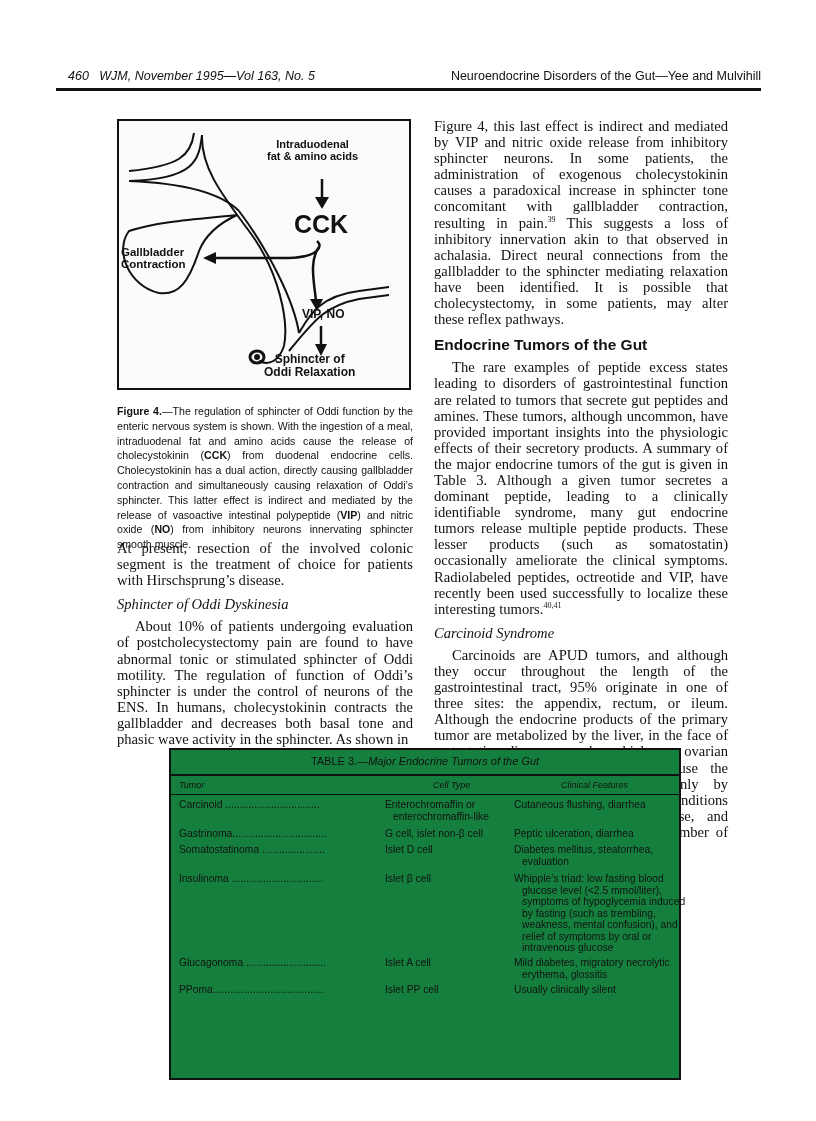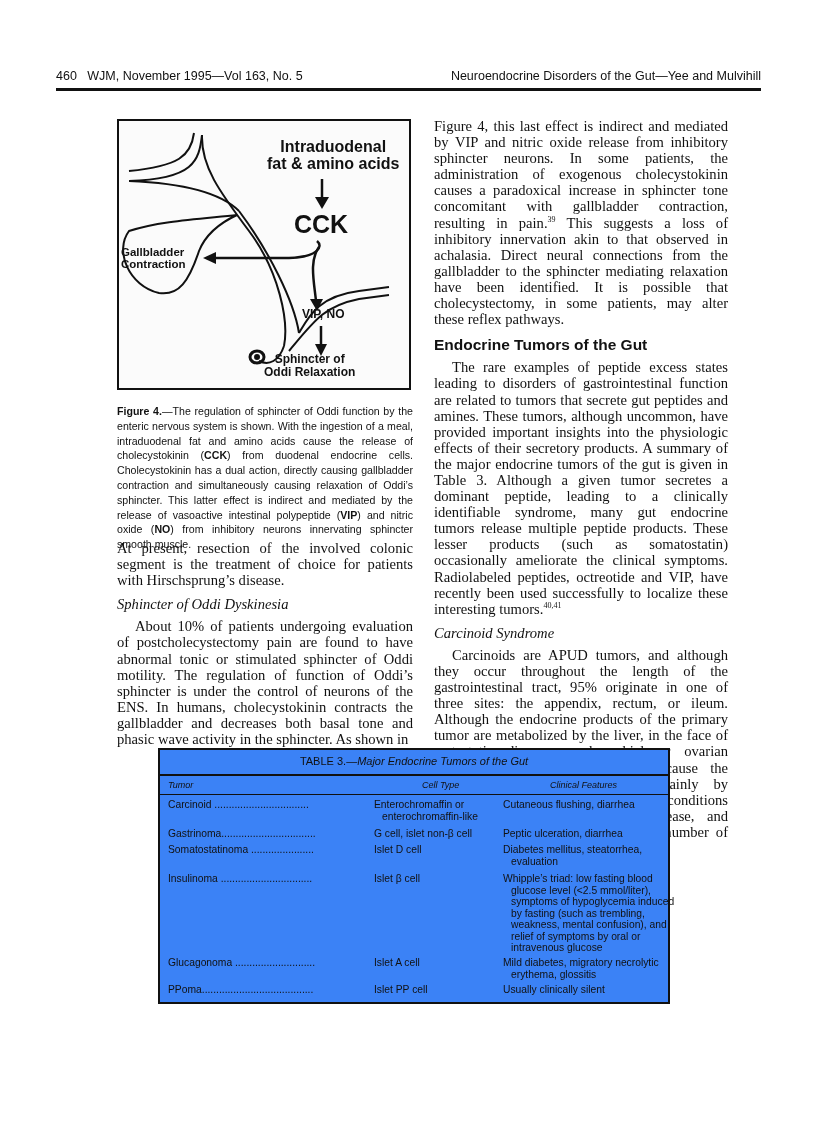--- a/index.html
+++ b/index.html
@@ -1,39 +1,39 @@
 <!DOCTYPE html>
 <html><head>
 <meta charset="utf-8">
 <style>
   html, body { margin: 0; padding: 0; background: #ffffff; }
   body { width: 816px; height: 1121px; position: relative; overflow: hidden; color: #111; }
   .header { position: absolute; left: 56px; top: 66px; width: 705px; height: 22px;
     font-family: "Liberation Sans", sans-serif; font-size: 12.5px; border-bottom: 3px solid #111; }
-  .header .left { position: absolute; left: 0; top: 3px; }
+  .header .left { position: absolute; left: 12px; top: 3px; font-style: italic; }
   .header .right { position: absolute; right: 0; top: 3px; }
 
   .figure-box { position: absolute; left: 117px; top: 119px; width: 294px; height: 271px;
     border: 2px solid #111; background: #fbfbfb; box-sizing: border-box; }
   .figure-box svg { position: absolute; left: 0; top: 0; }
   .fig-label { position: absolute; font-family: "Liberation Sans", sans-serif; font-weight: bold; color: #111; line-height: 1.05; }
 
   .caption { position: absolute; left: 117px; top: 404px; width: 296px;
     font-family: "Liberation Sans", sans-serif; font-size: 10.6px; line-height: 14.8px; text-align: justify; }
   .caption b { font-weight: bold; }
 
   .col { position: absolute; font-family: "Liberation Serif", serif; font-size: 14.6px; line-height: 16.1px; text-align: justify; }
   .col p { margin: 0; }
   .indent { text-indent: 18px; }
   .subhead { font-style: italic; margin: 8px 0 6px 0 !important; text-align: left; }
   .section-head { font-family: "Liberation Sans", sans-serif; font-weight: bold; font-size: 15.5px; margin: 10px 0 6px 0 !important; text-align: left; }
   sup { font-size: 8px; line-height: 0; }
 
-  .table-wrap { position: absolute; left: 158px; top: 748px; width: 512px; height: 256px;
-    border: 2px solid #111; box-sizing: border-box; background: #3b82f6;
+  .table-wrap { position: absolute; left: 169px; top: 748px; width: 512px; height: 332px;
+    border: 2px solid #111; box-sizing: border-box; background: #15803d;
     font-family: "Liberation Sans", sans-serif; font-size: 10.3px; line-height: 11.5px; }
   .table-title { height: 24px; display: flex; align-items: center; justify-content: center; border-bottom: 2px solid #111; font-size: 11px; }
   .table-title i { font-style: italic; }
   .thead { height: 18px; border-bottom: 1.5px solid #111; position: relative; font-style: italic; font-size: 9px; }
   .thead span { position: absolute; top: 4px; }
   .trow { position: relative; padding-left: 15px; }
   .trow .c1 { position: absolute; left: 8px; width: 190px; white-space: nowrap; overflow: hidden; }
   .trow .c2 { position: absolute; left: 214px; width: 135px; }
   .trow .c3 { position: absolute; left: 343px; width: 165px; }
   .hang { padding-left: 8px; text-indent: -8px; display: block; }
@@ -71,21 +71,21 @@
     <g fill="#111">
       <polygon points="196,76 210,76 203,88"></polygon>
       <polygon points="97,131 97,143 84,137"></polygon>
       <polygon points="191,178 204,178 198,190"></polygon>
       <polygon points="196,223 208,223 202,235"></polygon>
 
       <ellipse cx="138" cy="236" rx="7" ry="6" fill="none" stroke="#111" stroke-width="3"></ellipse>
       <ellipse cx="138" cy="236" rx="3" ry="3"></ellipse>
     </g>
   </svg>
-  <div class="fig-label" style="left:148px;top:18px;font-size:16px;text-align:center;white-space:pre-line;">Intraduodenal
+  <div class="fig-label" style="left:148px;top:18px;font-size:11px;text-align:center;white-space:pre-line;">Intraduodenal
 fat &amp; amino acids</div>
   <div class="fig-label" style="left:175px;top:90px;font-size:25px;">CCK</div>
   <div class="fig-label" style="left:2px;top:125px;font-size:11.5px;white-space:pre-line;">Gallbladder
 Contraction</div>
   <div class="fig-label" style="left:183px;top:187px;font-size:12px;text-align:right;">VIP, NO</div>
   <div class="fig-label" style="left:145px;top:232px;font-size:12px;text-align:center;white-space:pre-line;">Sphincter of
 Oddi Relaxation</div>
 </div>
 
 <div class="caption">

